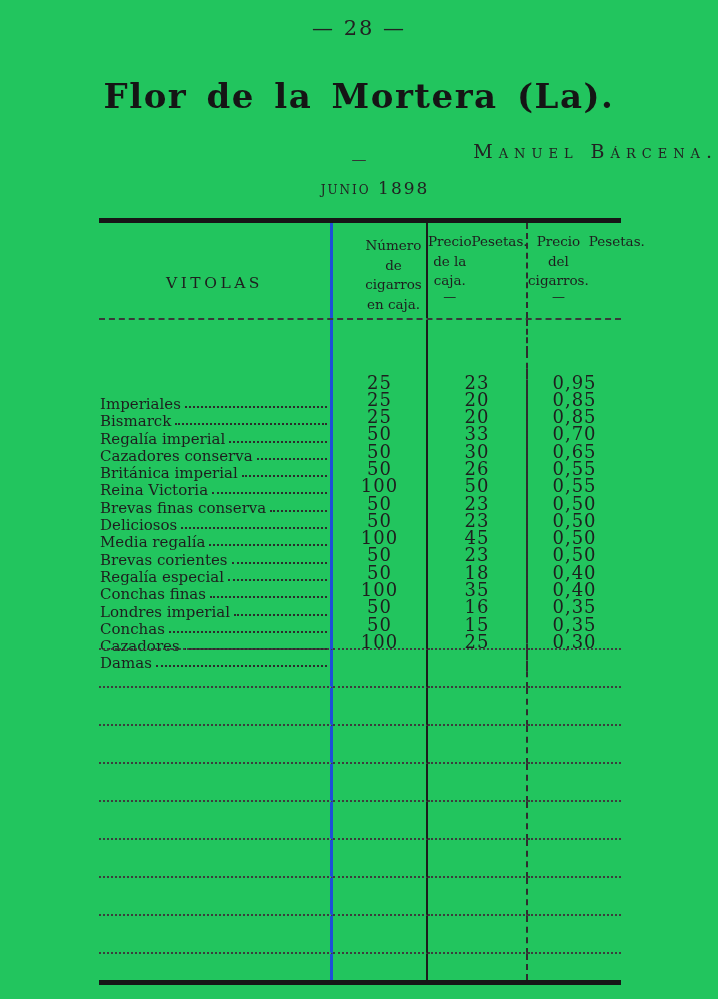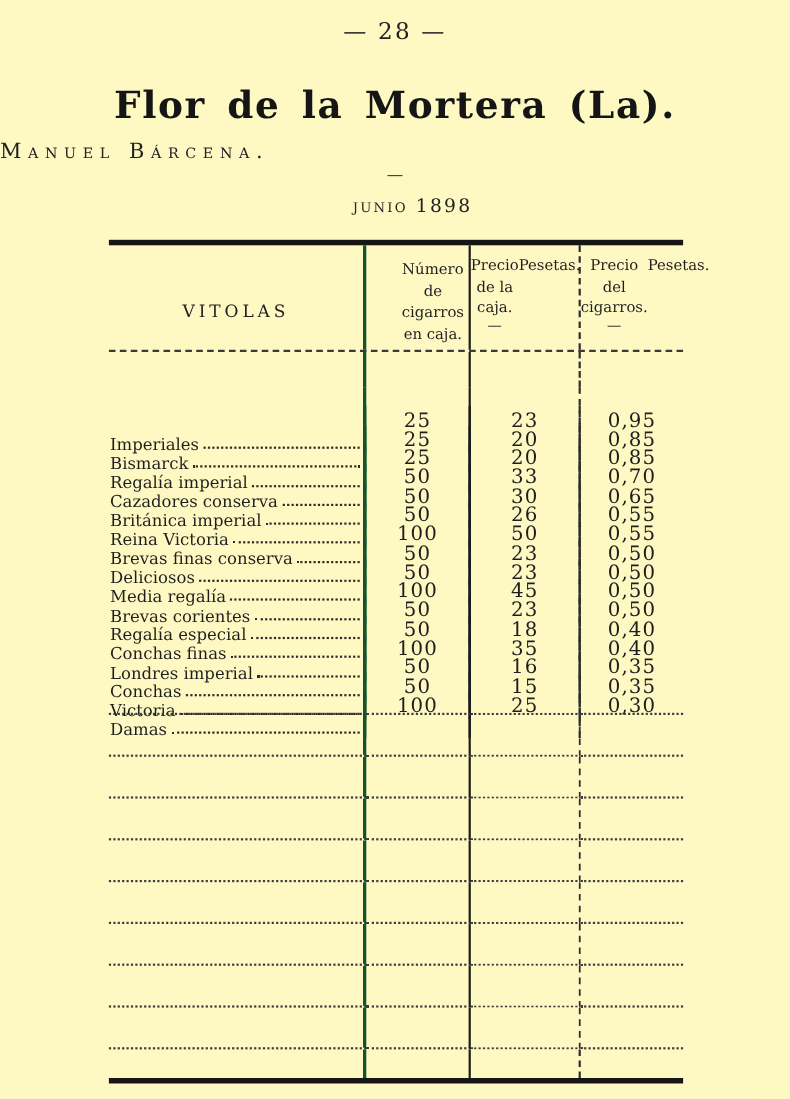--- a/index.html
+++ b/index.html
@@ -1,60 +1,60 @@
 <!DOCTYPE html>
 <html><head>
 <meta charset="utf-8">
 <style>
   html, body { margin: 0; padding: 0; background: #e8e8e4; }
   .page {
     position: relative;
     width: 718px;
     height: 999px;
     margin: 0 auto;
-    background: #fef9c3;
+    background: #22c55e;
     font-family: "DejaVu Serif", serif;
     color: #1e1e1e;
     overflow: hidden;
   }
 
   
   .pageno {
     position: absolute; top: 16px; left: 0; width: 100%;
     text-align: center; font-size: 21px; letter-spacing: 2px; color: #222;
   }
   .title {
     position: absolute; top: 76px; left: 0; width: 100%; margin: 0;
     text-align: center; font-size: 34px; font-weight: bold;
     letter-spacing: 1.5px; word-spacing: 6px; color: #151515;
   }
   .subtitle {
-    position: absolute; top: 127px; left: 0; width: 100%;
-    text-align: left; font-size: 19px; font-variant: small-caps;
+    position: absolute; top: 140px; left: 0; width: 100%;
+    text-align: right; font-size: 19px; font-variant: small-caps;
     letter-spacing: 6px; color: #222;
   }
   .head-divider {
     position: absolute; top: 150px; left: 0; width: 100%;
     text-align: center; font-size: 15px; color: #333;
   }
   .date-line {
     position: absolute; top: 178px; left: 16px; width: 100%;
     text-align: center; font-size: 17px; font-variant: small-caps;
     letter-spacing: 2px; color: #222;
   }
 
   
   .ptable { position: absolute; left: 99px; top: 218px; width: 522px; }
   .rule-top    { height: 5px; background: #161616; }
   .rule-bottom { height: 5px; background: #161616; }
 
   .grid4 { display: grid; grid-template-columns: 234px 95px 100px 93px; }
 
   
-  .c1 { border-right: 3px solid #14532d; }
+  .c1 { border-right: 3px solid #1d4ed8; }
   .c2 { border-right: 2px solid #1c1c1c; }
   .c3 { border-right: 2px dashed #2e2e2e; }
   .c4 { }
 
   
   .thead { height: 95px; }
   .th { text-align: center; font-size: 13.5px; line-height: 1.45; }
   .th-vitolas {
     display: flex; align-items: center; justify-content: center;
     font-size: 15.5px; letter-spacing: 3.5px; padding-top: 26px;
@@ -278,21 +278,21 @@
       <span class="nm">Conchas</span>
       <span class="leader"></span>
     </div>
     <div class="cell c2 num">50</div>
     <div class="cell c3 num">16</div>
     <div class="cell c4 num">0,35</div>
   </div>
 
   <div class="drow grid4">
     <div class="cell c1 name">
-      <span class="nm">Victoria</span>
+      <span class="nm">Cazadores</span>
       <span class="leader"></span>
     </div>
     <div class="cell c2 num">50</div>
     <div class="cell c3 num">15</div>
     <div class="cell c4 num">0,35</div>
   </div>
 
   <div class="drow grid4">
     <div class="cell c1 name">
       <span class="nm">Damas</span>

